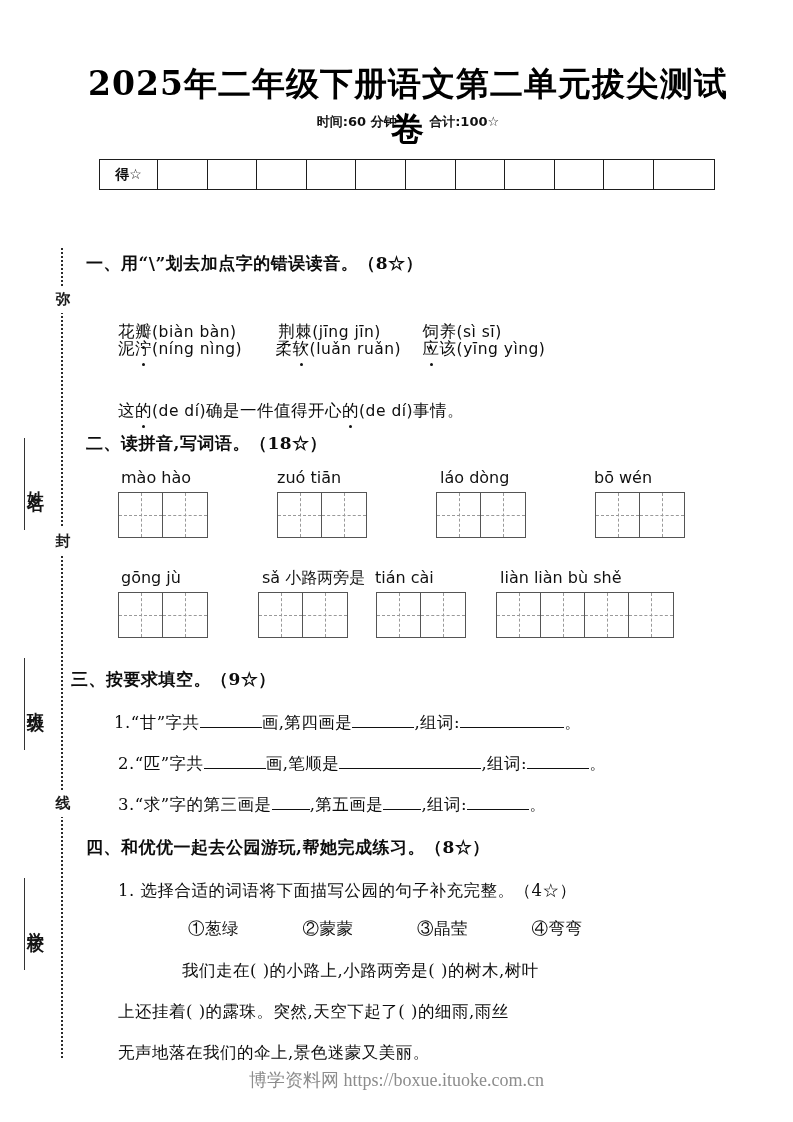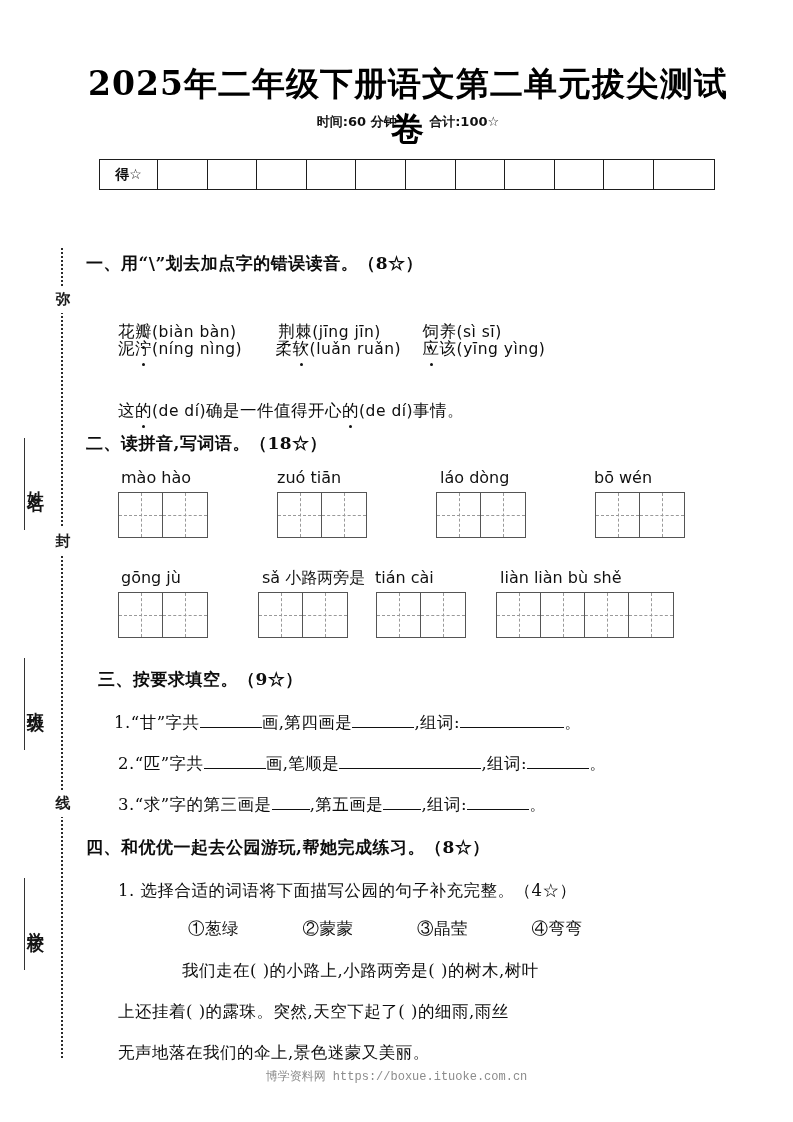--- a/index.html
+++ b/index.html
@@ -192,23 +192,23 @@
   .b-lg  { width: 104px; }
   .b-xl  { width: 142px; }
 
   
   .watermark {
     position: absolute;
     left: 0;
     top: 1068px;
     width: 793px;
     text-align: center;
-    font-size: 12px;
+    font-size: 18px;
     color: #8c8c8c;
-    font-family: Liberation Mono, monospace;
+    font-family: Liberation Serif, serif;
   }
   .opt-row span { display: inline-block; }
 </style>
 </head>
 <body>
 
 <div class="margin-col">
   <div class="seal-dotted"></div>
   <div class="seal-char seal-mi">弥</div>
   <div class="seal-char seal-feng">封</div>
@@ -316,21 +316,21 @@
   <div class="cell"></div>
     <div class="cell"></div>
 </div>
 <div class="grid" style="left:496px; top:592px;">
   <div class="cell"></div>
     <div class="cell"></div>
     <div class="cell"></div>
     <div class="cell"></div>
 </div>
 
-<div class="pos q-head" style="left:98px; top:668px;">三、按要求填空。（9☆）</div>
+<div class="pos q-head" style="left:71px; top:668px;">三、按要求填空。（9☆）</div>
 
 <div class="pos body-line" style="left:114px; top:712px;">
   <span>1.</span><span>“甘”字共</span><span class="blank b-md"></span><span>画,第四画是</span><span class="blank b-md"></span><span>,组词:</span><span class="blank b-lg"></span><span>。</span>
 </div>
 
 <div class="pos body-line" style="left:118px; top:753px;">
   <span>2.</span><span>“匹”字共</span><span class="blank b-md"></span><span>画,笔顺是</span><span class="blank b-xl"></span><span>,组词:</span><span class="blank b-md"></span><span>。</span>
 </div>
 
 <div class="pos body-line" style="left:118px; top:794px;">

